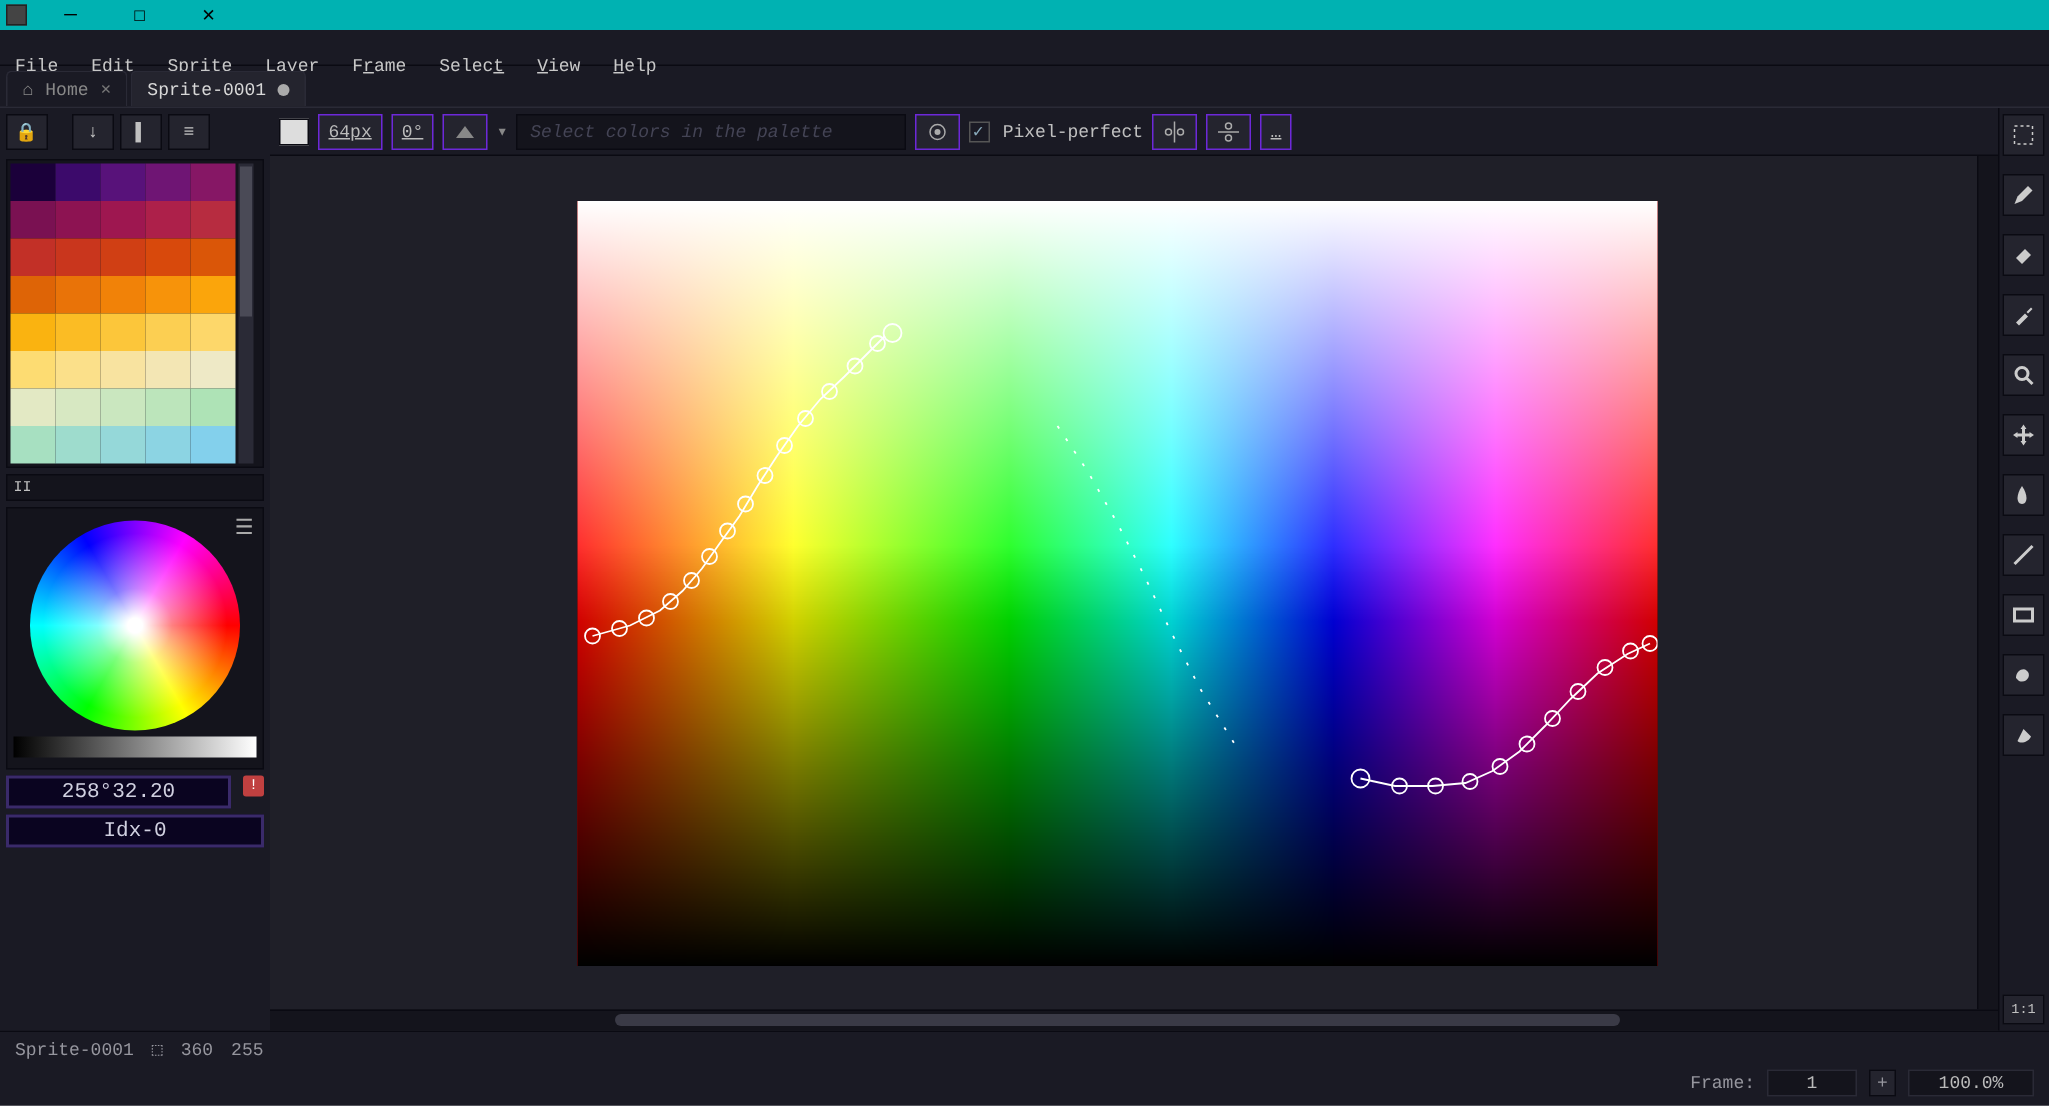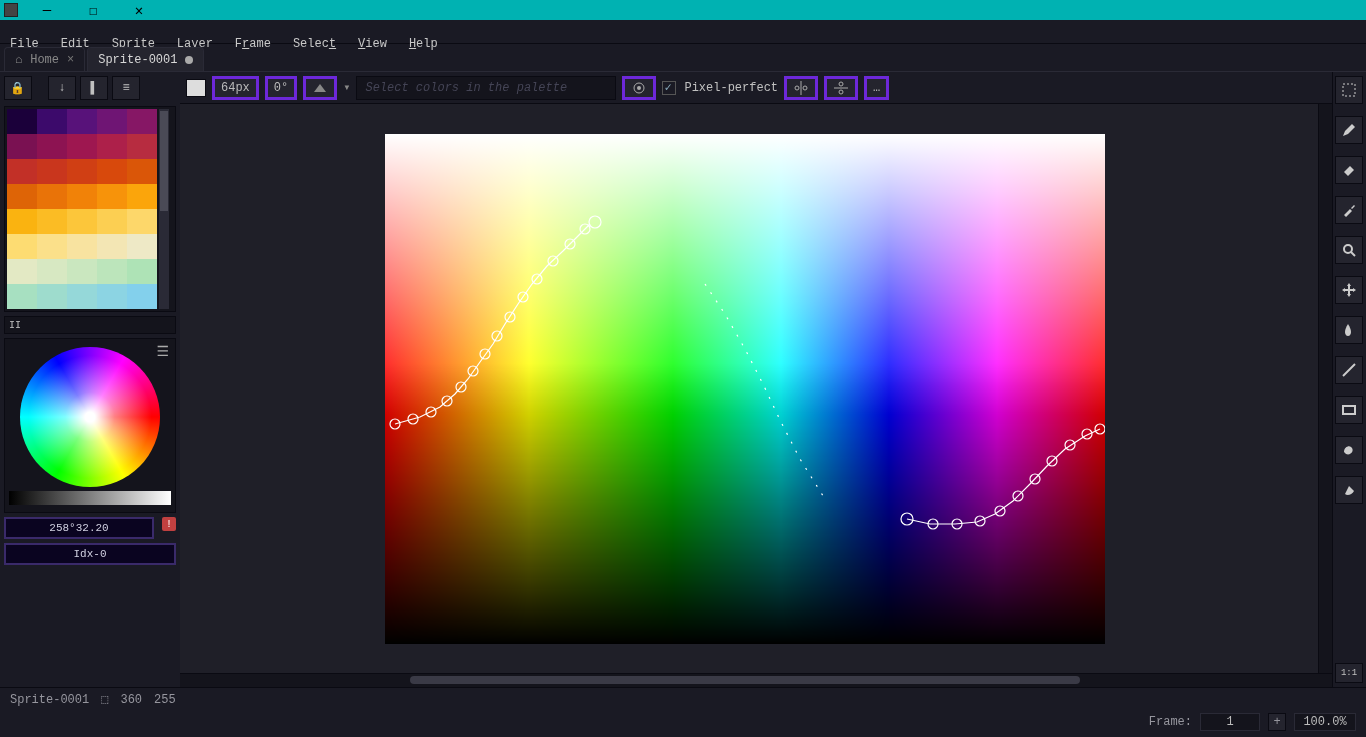--- a/index.html
+++ b/index.html
@@ -34,26 +34,26 @@
   .pal-scroll::after { content:''; position:absolute; top:2px; left:1px; right:1px; height:100px; background:#4a4a56; }
   .pal-bottom { height: 18px; background:#14141c; border: 1px solid #0a0a12; display:flex;align-items:center;padding:0 4px;font-size:10px;}
 
   .wheel-box { border: 1px solid #0a0a12; background: #14141c; position: relative; height: 175px; padding: 4px;}
   .wheel { width: 140px; height: 140px; border-radius: 50%; background: conic-gradient(from 90deg, #f00,#ff0,#0f0,#0ff,#00f,#f0f,#f00); position: relative; margin: 4px auto 0; }
   .wheel::after { content:''; position:absolute; inset:0; border-radius:50%; background: radial-gradient(circle, #fff 5%, rgba(255,255,255,0.5) 25%, transparent 62%); }
   .wheel-square{position:absolute;top:66px;left:66px;width:8px;height:8px;border:1px solid #000;background:#fff;}
   .grayslider { height: 14px; background: linear-gradient(to right, #000, #fff); margin-top: 4px;}
   .wheel-menu { position:absolute; top:4px; right:6px; font-size:14px;color:#aaa;}
   
-  .pos-box, .idx-box { border: 2px solid #3a2a6a; background: #0a0420; height: 22px; display:flex;align-items:center;justify-content:center; color:#d0d0e0; font-size:11px;}
+  .pos-box, .idx-box { border: 2px solid #3a2a6a; background: #0a0420; height: 22px; display:flex;align-items:center;justify-content:center; color:#d0d0e0; font-size:14px;}
   .warn-badge { width:14px; height:14px; background:#c04040; margin-left:4px; display:flex;align-items:center;justify-content:center;color:#fff;font-size:10px; border-radius:2px;}
   
   .center-area { flex: 1; display: flex; flex-direction: column; background: #1a1a24; }
   .opt-toolbar { height: 32px; background: #1a1a24; border-bottom: 1px solid #0a0a12; display: flex; align-items: center; padding: 0 6px; gap: 6px; }
-  .opt-item { height: 24px; padding: 0 6px; background: #24242e; border: 3px solid #6d28d9; display: flex; align-items: center; color:#bbb;}
+  .opt-item { height: 24px; padding: 0 6px; background: #24242e; border: 1px solid #6d28d9; display: flex; align-items: center; color:#bbb;text-decoration:underline;}
   .color-swatch { width:20px;height:18px;background:#ddd;border:1px solid #0a0a12;}
   .palette-search { flex: 0 0 260px; background: #14141c; border:1px solid #0a0a12; height:24px; display:flex; align-items:center;padding:0 8px;color:#445;font-style:italic;}
   .checkbox-ghost{width:14px;height:14px;border:1px solid #555;display:inline-block;margin-right:4px;position:relative;}
   .checkbox-ghost.checked::after{content:'✓';position:absolute;top:-2px;left:1px;color:#8ab;}
   
   .canvas-viewport { flex: 1; background: #1f1f28; position: relative; overflow: hidden; display:flex; }
   .canvas-holder{ flex:1; position:relative; }
   .canvas { position: absolute; top: 30px; left: 205px; width: 720px; height: 510px; background: #000; }
   .canvas-grad { position:absolute; inset:0; 
      background: linear-gradient(to right, #f00, #ff0 20%, #0f0 40%, #0ff 55%, #00f 70%, #f0f 85%, #f00);
@@ -338,15 +338,15 @@
 
 <div class="statusbar">
   <span>Sprite-0001</span>
   <span>⬚</span>
   <span>360</span>
   <span>255</span>
   <div class="right">
     <span>Frame:</span>
     <input class="frame-input" value="1" style="">
     <div class="plus-btn">+</div>
-    <span class="frame-input" style="width:62px;display:inline-flex;align-items:center;justify-content:center">100.0%</span>
+    <span class="frame-input" style="width:84px;display:inline-flex;align-items:center;justify-content:center">100.0%</span>
   </div>
 </div>
 
 </body></html>

